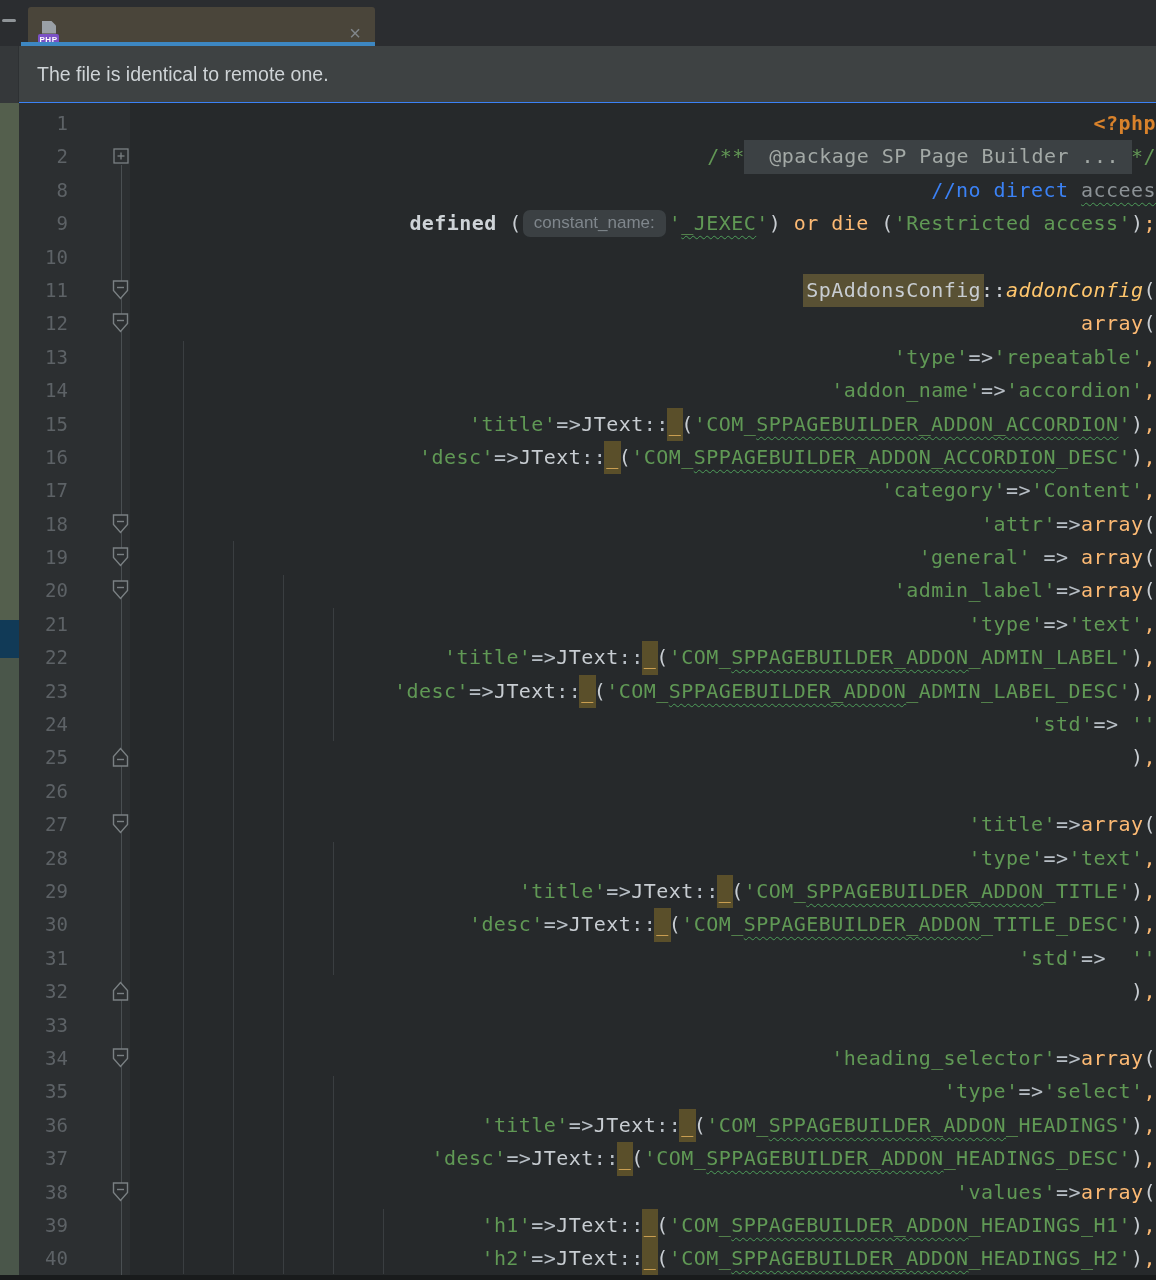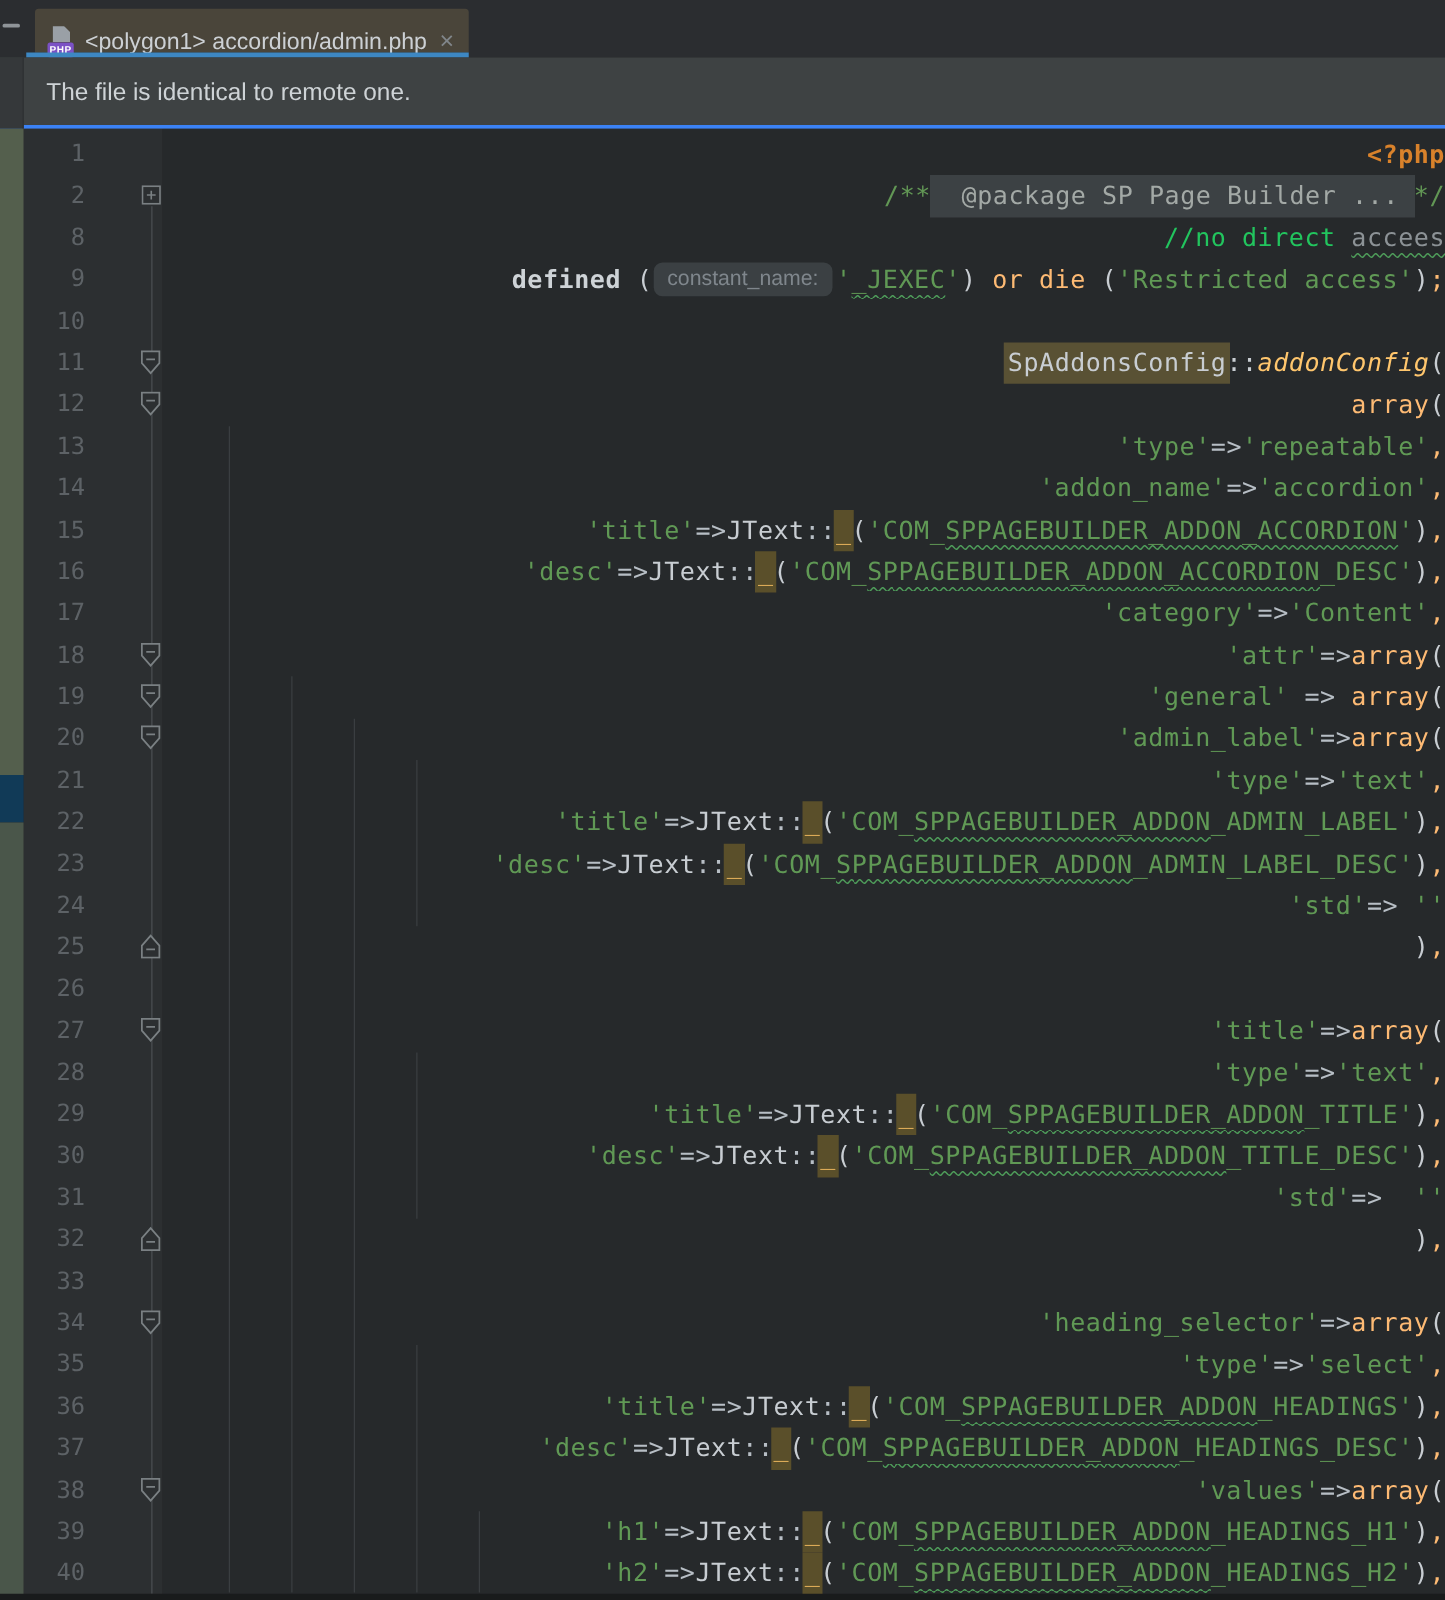--- a/index.html
+++ b/index.html
@@ -11,21 +11,21 @@
   .splitter-dash{position:absolute;left:2px;top:19px;width:14px;height:3px;background:#8f9498;border-radius:2px;}
   .tab{position:absolute;left:28px;top:7px;height:35px;width:347px;background:#4a453a;display:flex;align-items:center;padding:16px 14px 0 10px;border-radius:3px 3px 0 0;}
   .tab-underline{position:absolute;left:21px;top:42px;width:354px;height:4px;background:#3d87c2;}
   .php-icon{position:relative;width:21px;height:26px;margin-right:9px;flex:0 0 auto;}
   .php-icon .page{position:absolute;left:4px;top:1px;width:14px;height:13px;background:#9aa0a6;clip-path:polygon(0 0,9px 0,14px 5px,14px 13px,0 13px);}
   .php-icon .badge{position:absolute;left:0;bottom:0;width:21px;height:12px;background:#7b51c5;border-radius:2px;color:#fff;font-size:8px;font-weight:bold;text-align:center;line-height:12px;letter-spacing:0.5px;}
   .tab-label{color:#ccd0d4;font-size:18.5px;white-space:nowrap;}
   .tab-close{margin-left:auto;color:#81868a;font-size:20px;line-height:20px;padding-left:10px;cursor:default;}
 
   
-  .notif{position:absolute;left:0;top:46px;width:1156px;height:57px;background:#3e4243;border-bottom:3px solid #3b82f6;}
+  .notif{position:absolute;left:0;top:46px;width:1156px;height:57px;background:#3e4243;border-bottom:1px solid #3b82f6;}
   .notif-left{position:absolute;left:0;top:0;width:19px;height:57px;background:#35383a;border-right:1px solid #2e3133;}
   .notif-text{position:absolute;left:37px;top:0;height:56px;display:flex;align-items:center;color:#ced3d6;font-size:19.5px;}
 
   
   .left-strip{position:absolute;left:0;top:103px;width:19px;height:1177px;}
   .strip-top{position:absolute;left:0;top:0;width:19px;height:517px;background:#545f4d;}
   .strip-sel{position:absolute;left:0;top:517px;width:19px;height:38px;background:#113a57;}
   .strip-bottom{position:absolute;left:0;top:555px;width:19px;height:622px;background:#4a564a;}
   .gutter-bg{position:absolute;left:19px;top:103px;width:111px;height:1177px;background:#2c2f31;}
   .code-bg{position:absolute;left:130px;top:103px;width:1026px;height:1177px;background:#26292b;}
@@ -43,21 +43,21 @@
   .fold-marker{position:absolute;left:44px;top:6px;}
   .fold-marker.plus{left:45px;top:8px;}
   .code{flex:1;white-space:pre;font:20px "DejaVu Sans Mono",monospace;letter-spacing:0.45px;line-height:33.4px;color:#c8cdd2;padding-left:3px;overflow:hidden;text-align:right;}
 
   
   .tk.pl{color:#c8cdd2;}
   .tk.op{color:#b7bec5;}
   .tk.kw{color:#fdba74;}
   .tk.php{color:#d9822b;font-weight:bold;}
   .tk.doc{color:#629755;}
-  .tk.cm{color:#22c55e;margin-left:36px;}
+  .tk.cm{color:#3b82f6;margin-left:36px;}
   .tk.cme{color:#8c9296;text-decoration-line:underline;text-decoration-style:wavy;text-decoration-color:#4e9e5a;text-decoration-thickness:1px;text-underline-offset:5px;}
   .tk.st{color:#609955;}
   .tk.ste{color:#609955;text-decoration-line:underline;text-decoration-style:wavy;text-decoration-color:#4e9e5a;text-decoration-thickness:1px;text-underline-offset:5px;}
   .tk.def{color:#ced3d7;font-weight:bold;}
   .tk.mth{color:#ffc66d;font-style:italic;}
   .tk.hlid{background:#595134;display:inline-block;padding:3px 3px;margin:-3px -3px;}
   .tk.hl{background:#5a4f2a;color:#e9b45c;display:inline-block;padding:5px 2px;margin:-5px -2px;border-radius:1px;}
   .tk.fold-text{background:#3c4144;color:#a3a9a6;display:inline-block;padding:3px 13px;margin:-3px -1px;}
   .tk.hint{display:inline-block;font-family:"Liberation Sans",sans-serif;font-size:17px;letter-spacing:0;background:#3b4043;color:#7f868c;border-radius:7px;padding:2px 11px 3px;line-height:22px;vertical-align:2px;margin:0 3px 0 1px;}
 </style>
@@ -66,21 +66,20 @@
 
 <div class="stage">
 
   <div class="tabbar">
     <div class="splitter-dash"></div>
     <div class="tab">
       <span class="php-icon">
         <span class="page"></span>
         <span class="badge">PHP</span>
       </span>
-      <span class="tab-label">&lt;polygon1&gt; accordion/admin.php</span>
       <span class="tab-close">×</span>
     </div>
     <div class="tab-underline"></div>
   </div>
 
   <div class="notif">
     <div class="notif-left"></div>
     <div class="notif-text">The file is identical to remote one.</div>
   </div>
 

